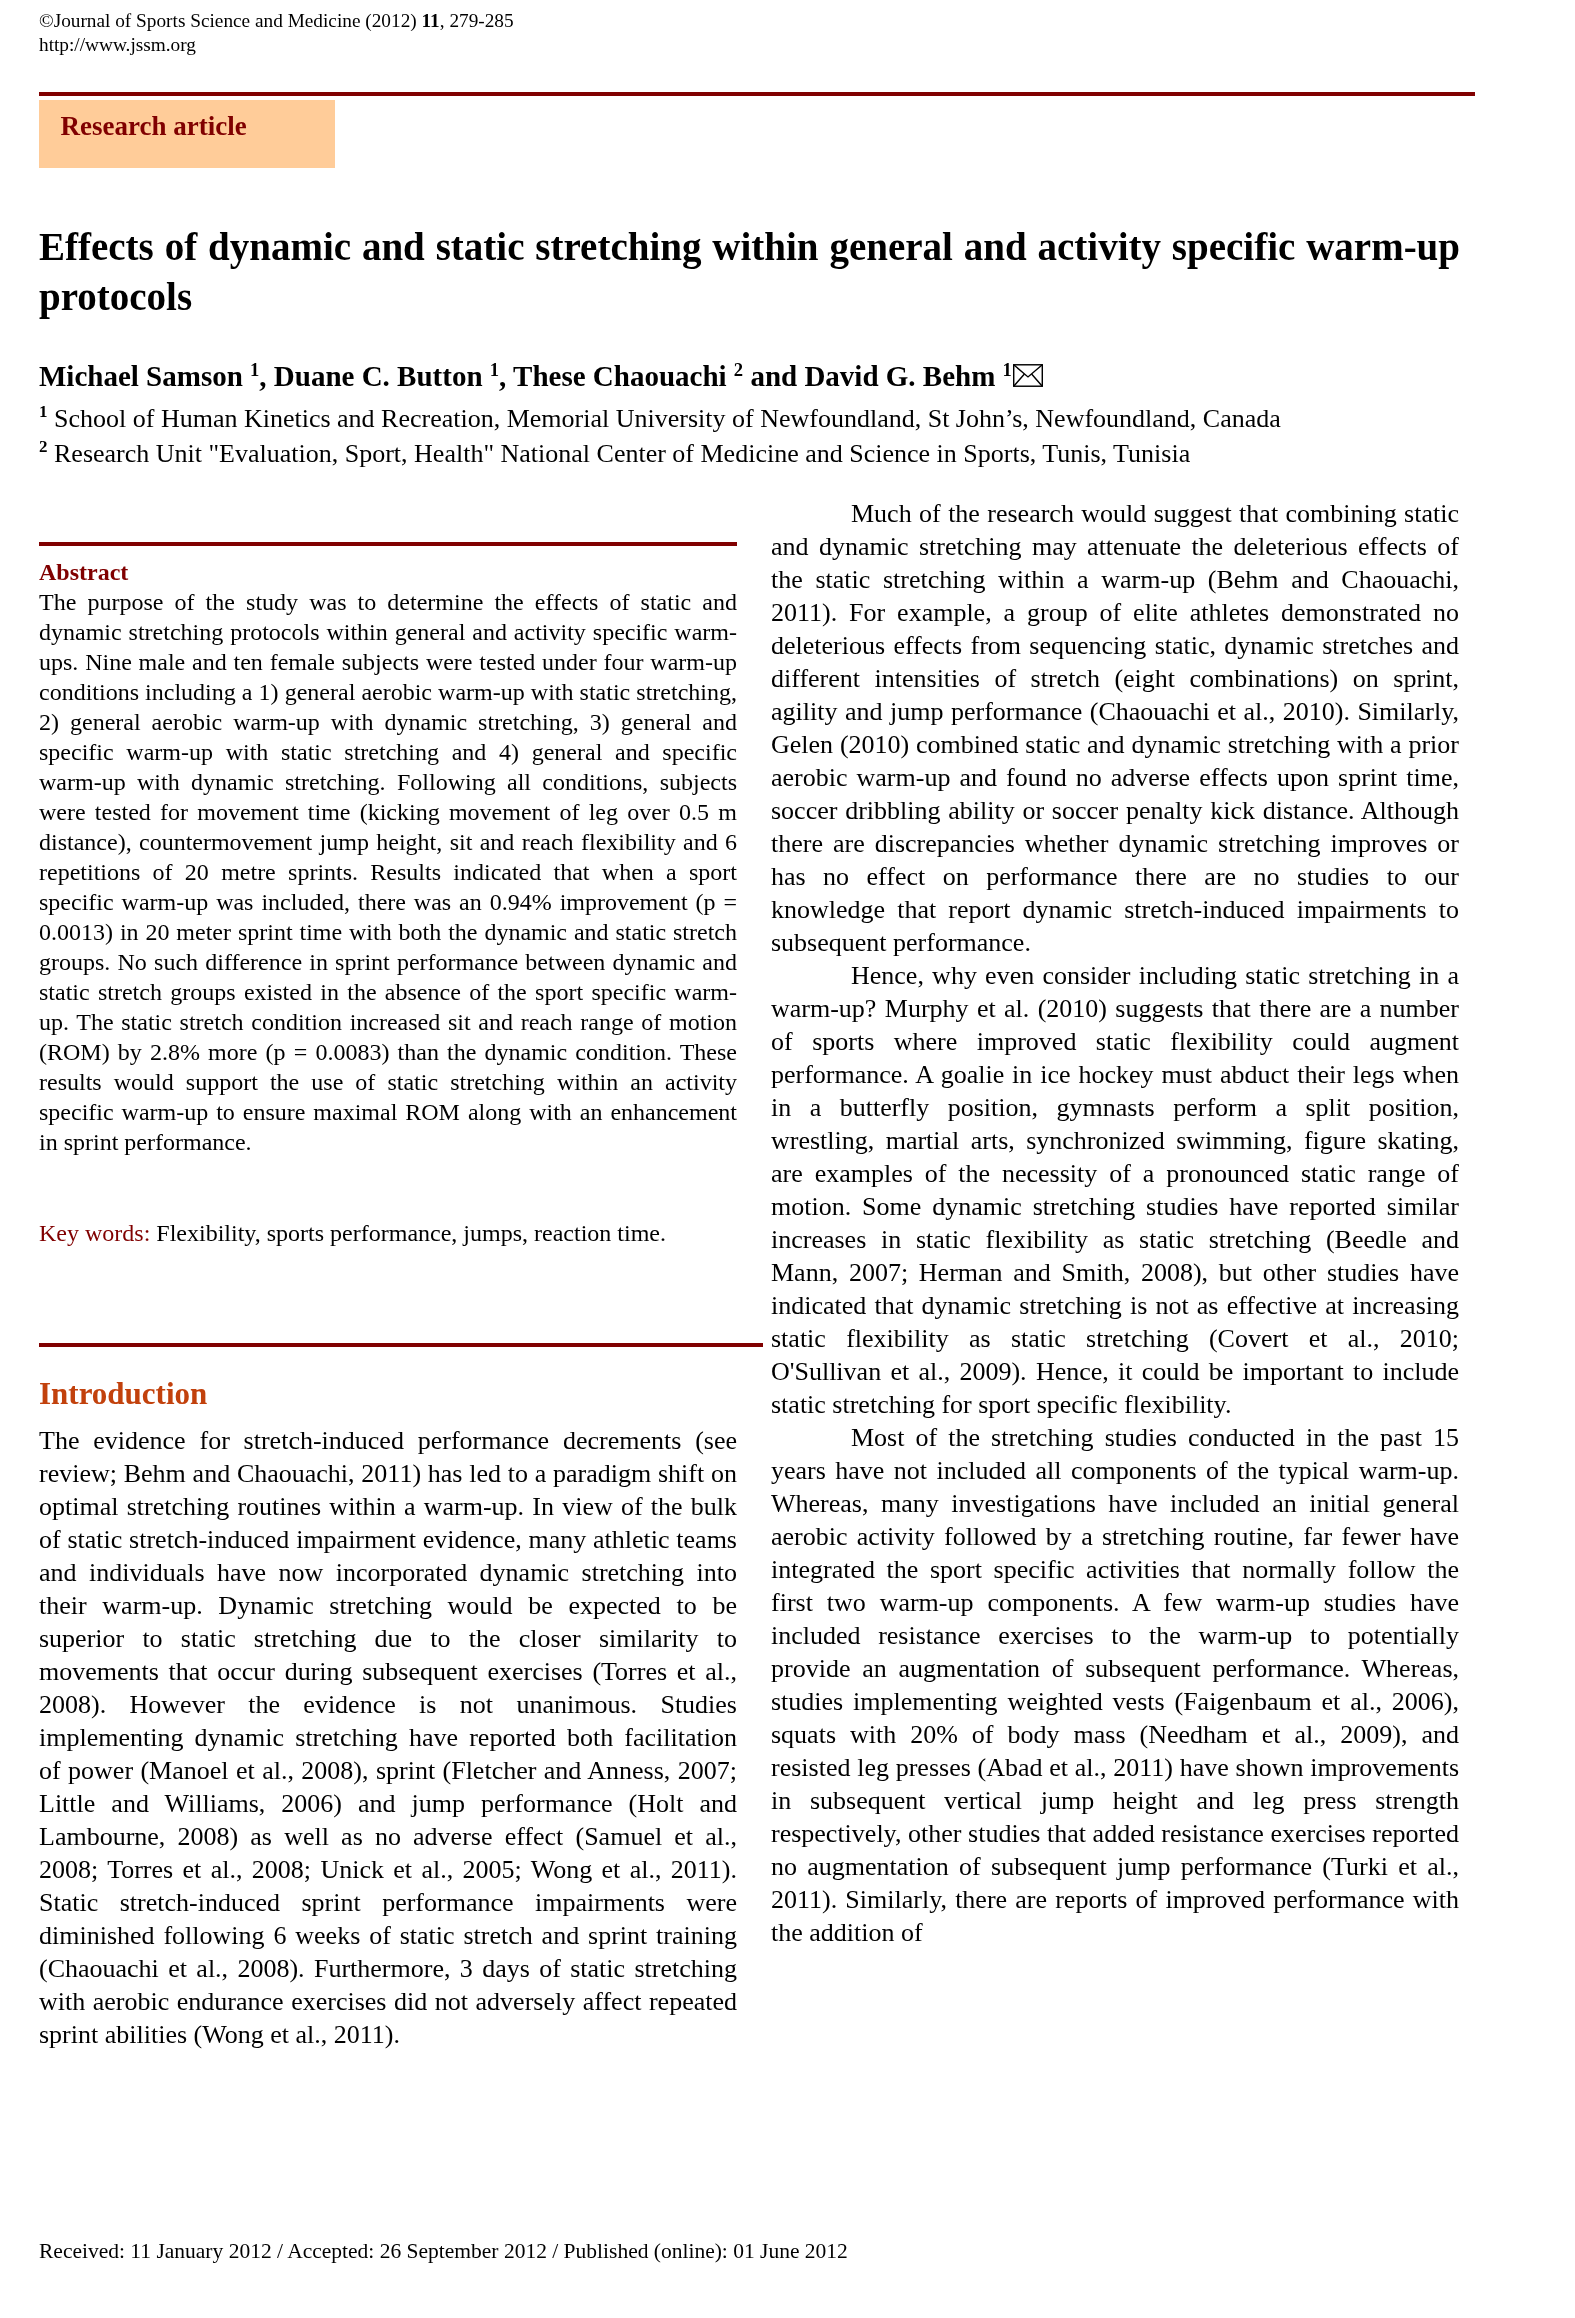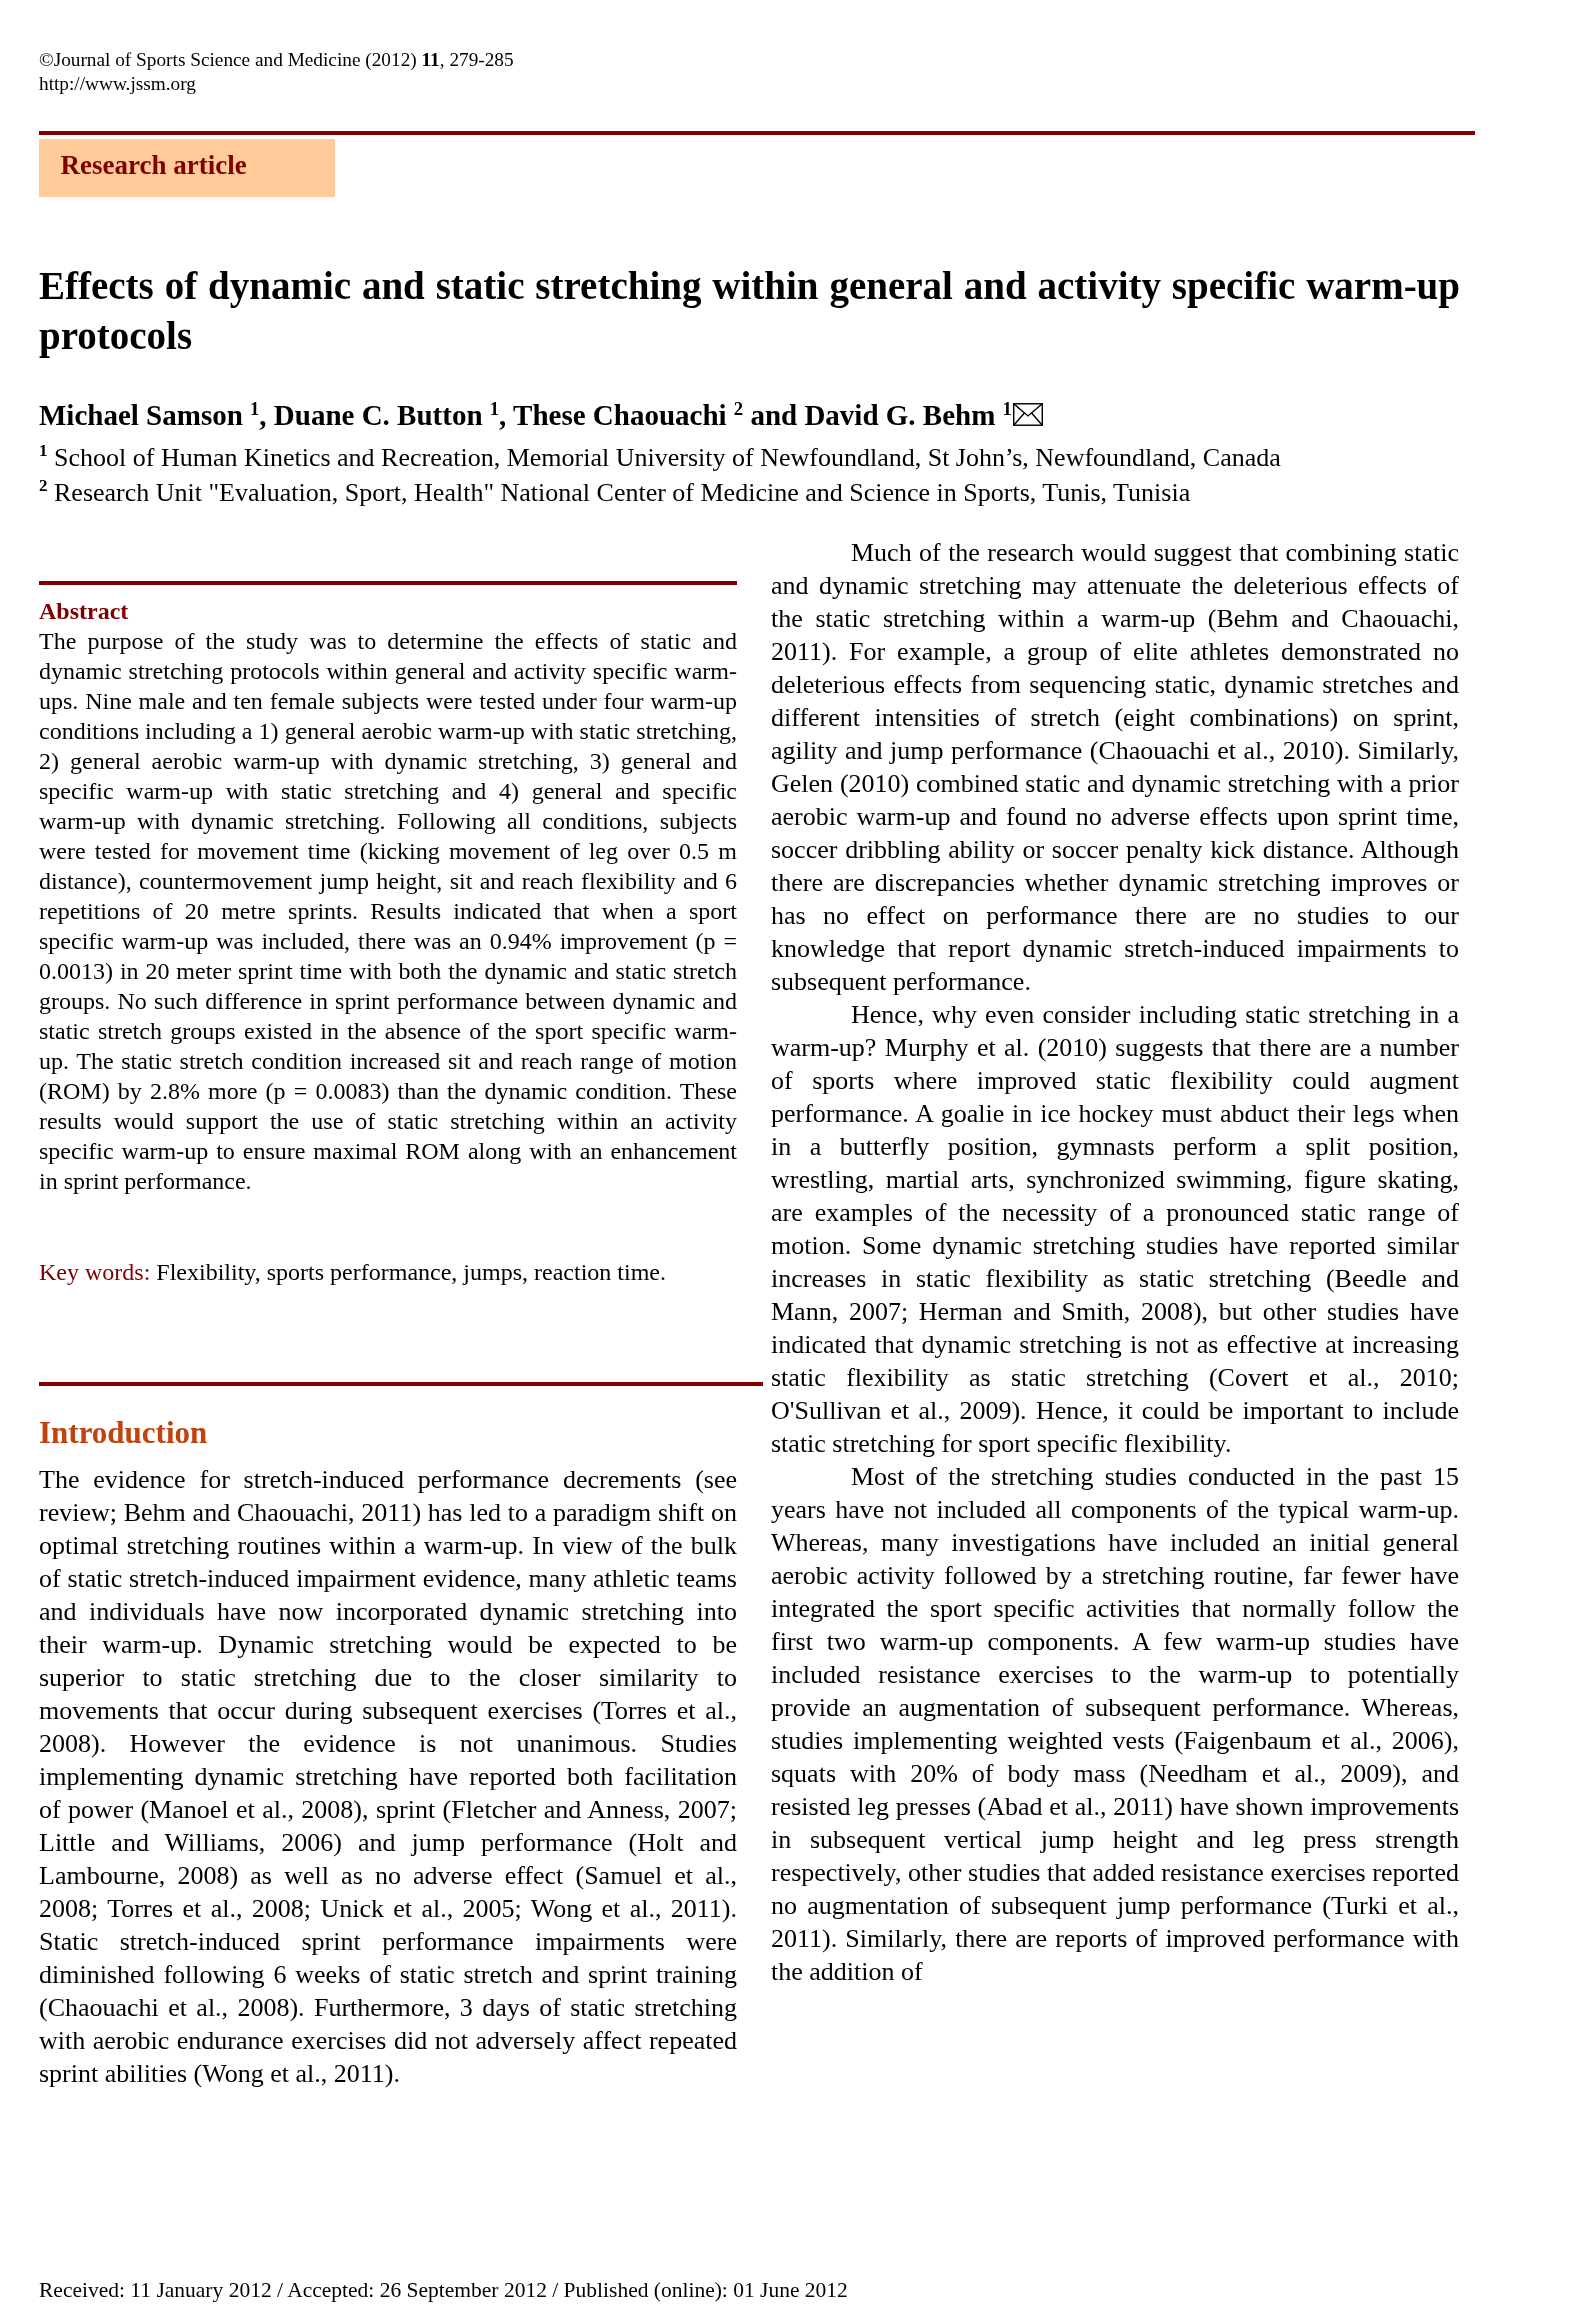--- a/index.html
+++ b/index.html
@@ -1,23 +1,23 @@
 <!DOCTYPE html>
 <html style="font-size:11.5px"><head>
 <meta charset="utf-8">
 <style>
   html, body { margin: 0; padding: 0; background: #ffffff; }
   body { width: 1576px; height: 2319px; position: relative; overflow: hidden;
          font-family: "Liberation Serif", "DejaVu Serif", serif; color: #000; }
-  .abs { position: absolute; margin-top: 39px; }
+  .abs { position: absolute; }
   .journal-line { left: 39px; top: 8.6px; font-size: 19.3px; line-height: 24px; }
   .journal-line b { font-weight: bold; }
   .url-line { left: 39px; top: 33px; font-size: 19.3px; line-height: 24px; }
   .top-rule { left: 39px; top: 92px; width: 1436px; height: 4.3px; background: #800000; }
-  .badge { left: 39px; top: 100px; width: 296px; height: 58px; background: #FFCC99; }
+  .badge { left: 39px; top: 100px; width: 296px; height: 68px; background: #FFCC99; }
   .badge span { position: absolute; left: 21.5px; top: 10px; font-size: 27px; font-weight: bold; color: #800000; line-height: 33px; }
   .title { left: 39px; top: 222px; width: 1421px; font-size: 39px; font-weight: bold; line-height: 50px; text-align: justify; text-align-last: left; }
   .authors { left: 39px; top: 358px; width: 1421px; font-size: 29px; font-weight: bold; line-height: 36px; }
   .authors sup { font-size: 18.6px; vertical-align: 10px; line-height: 0; }
   .envelope { display: inline-block; width: 30px; height: 23px; vertical-align: -1.4px; margin-left: 1.4px; }
   .affil { left: 39px; width: 1421px; font-size: 26px; line-height: 33px; }
   .affil sup { font-size: 17px; font-weight: bold; vertical-align: 10px; line-height: 0; }
   .affil1 { top: 402px; }
   .affil2 { top: 437px; }
 

